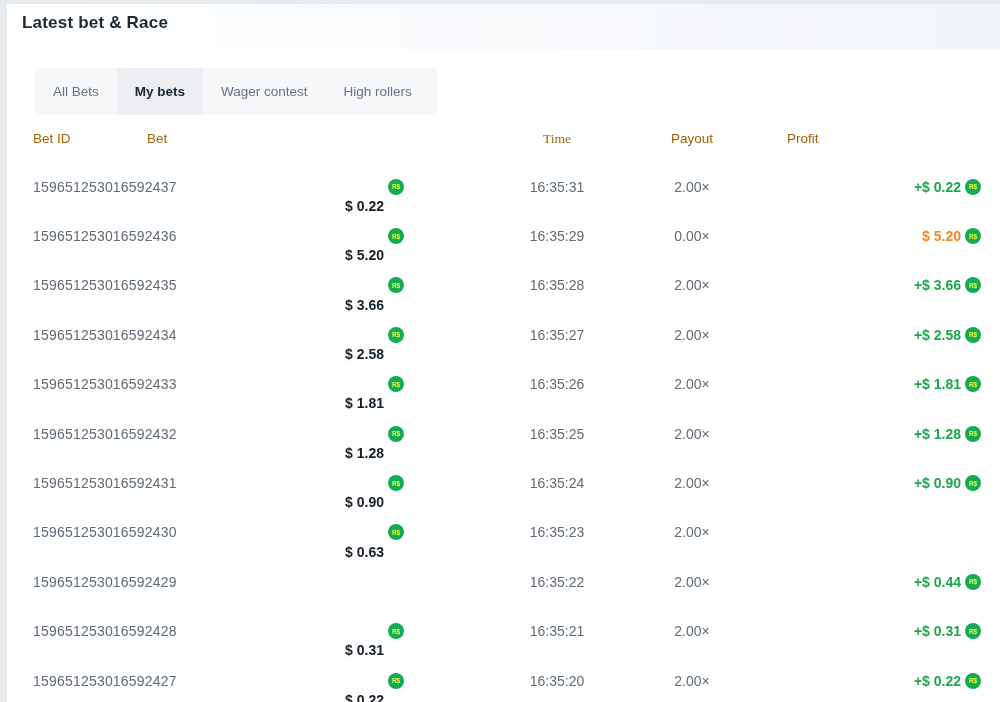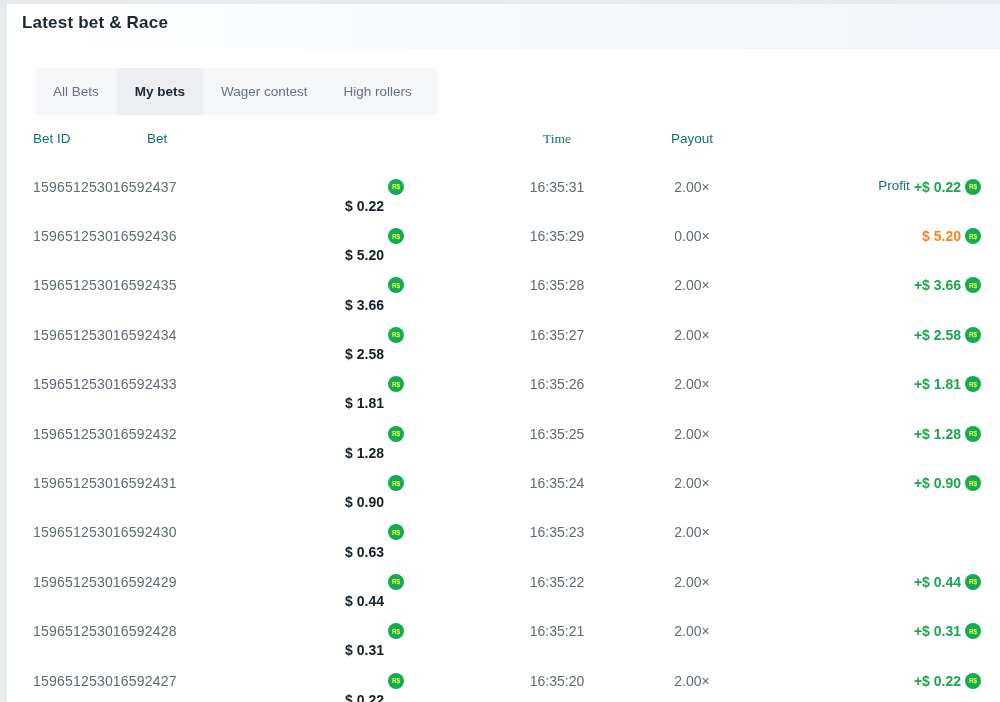--- a/index.html
+++ b/index.html
@@ -26,26 +26,26 @@
     background:#f6f7f9; border-radius:4px;
     display:flex; align-items:stretch;
   }
   .tab {
     display:flex; align-items:center; justify-content:center;
     font-size:13.5px; color:#67737e; cursor:pointer;
     padding:0 18px; white-space:nowrap; border-radius:4px;
   }
   .tab.active { background:#eceef1; color:#1b2733; font-weight:700; }
   .thead { position:absolute; left:0; top:122px; height:28px; right:0; }
-  .thead .hc { position:absolute; font-size:13.5px; color:#0f766e; top:5px; }
+  .thead .hc { position:absolute; font-size:13.5px; color:#a16207; top:5px; }
   .hc.h1 { left:26px; }
   .hc.h2 { left:140px; width:238px; text-align:left; padding-right:19px; }
   .hc.h3 { left:480px; width:140px; text-align:center;font-family:Liberation Serif, serif; }
   .hc.h4 { left:615px; width:140px; text-align:center; }
-  .hc.h5 { left:800px; width:174px; text-align:center;margin-top:47px; }
+  .hc.h5 { left:780px; width:174px; text-align:left; }
   .tbody { position:absolute; left:0; top:158px; right:0; bottom:0; }
   .trow { position:absolute; left:0; right:0; height:49.4px; }
   .cell { position:absolute; top:0; height:100%; display:flex; align-items:center; font-size:14px; }
   .c1 { left:26px; width:240px; color:#5f6b76; letter-spacing:.2px; }
   .c2 { left:140px; width:257px; justify-content:flex-end; }
   .c3 { left:480px; width:140px; justify-content:center; color:#5f6b76; }
   .c4 { left:615px; width:140px; justify-content:center; color:#5f6b76; }
   .c5 { left:800px; width:174px; justify-content:flex-end; }
   .bet-amount { font-weight:700; color:#141f29;margin-top:38px; }
   .profit-amount { font-weight:700; }
@@ -175,24 +175,20 @@
           <div class="cell c1">159651253016592430</div>
           <div class="cell c2">
             <span class="bet-amount">$ 0.63</span>
             <span class="coin" style="background: rgb(20, 170, 86); color: rgb(233, 251, 61);">R$</span>
           </div>
           <div class="cell c3">16:35:23</div>
           <div class="cell c4">2.00×</div>
         </div>
         <div class="trow" style="top: 395.2px;">
           <div class="cell c1">159651253016592429</div>
-          <div class="cell c2">
-            <span class="bet-amount">$ 0.44</span>
-            <span class="coin" style="background: rgb(20, 170, 86); color: rgb(233, 251, 61);">R$</span>
-          </div>
           <div class="cell c3">16:35:22</div>
           <div class="cell c4">2.00×</div>
           <div class="cell c5">
             <span class="profit-amount" style="color: rgb(28, 166, 78);">+$ 0.44</span>
             <span class="coin" style="background: rgb(20, 170, 86); color: rgb(233, 251, 61);">R$</span>
           </div>
         </div>
         <div class="trow" style="top: 444.6px;">
           <div class="cell c1">159651253016592428</div>
           <div class="cell c2">

